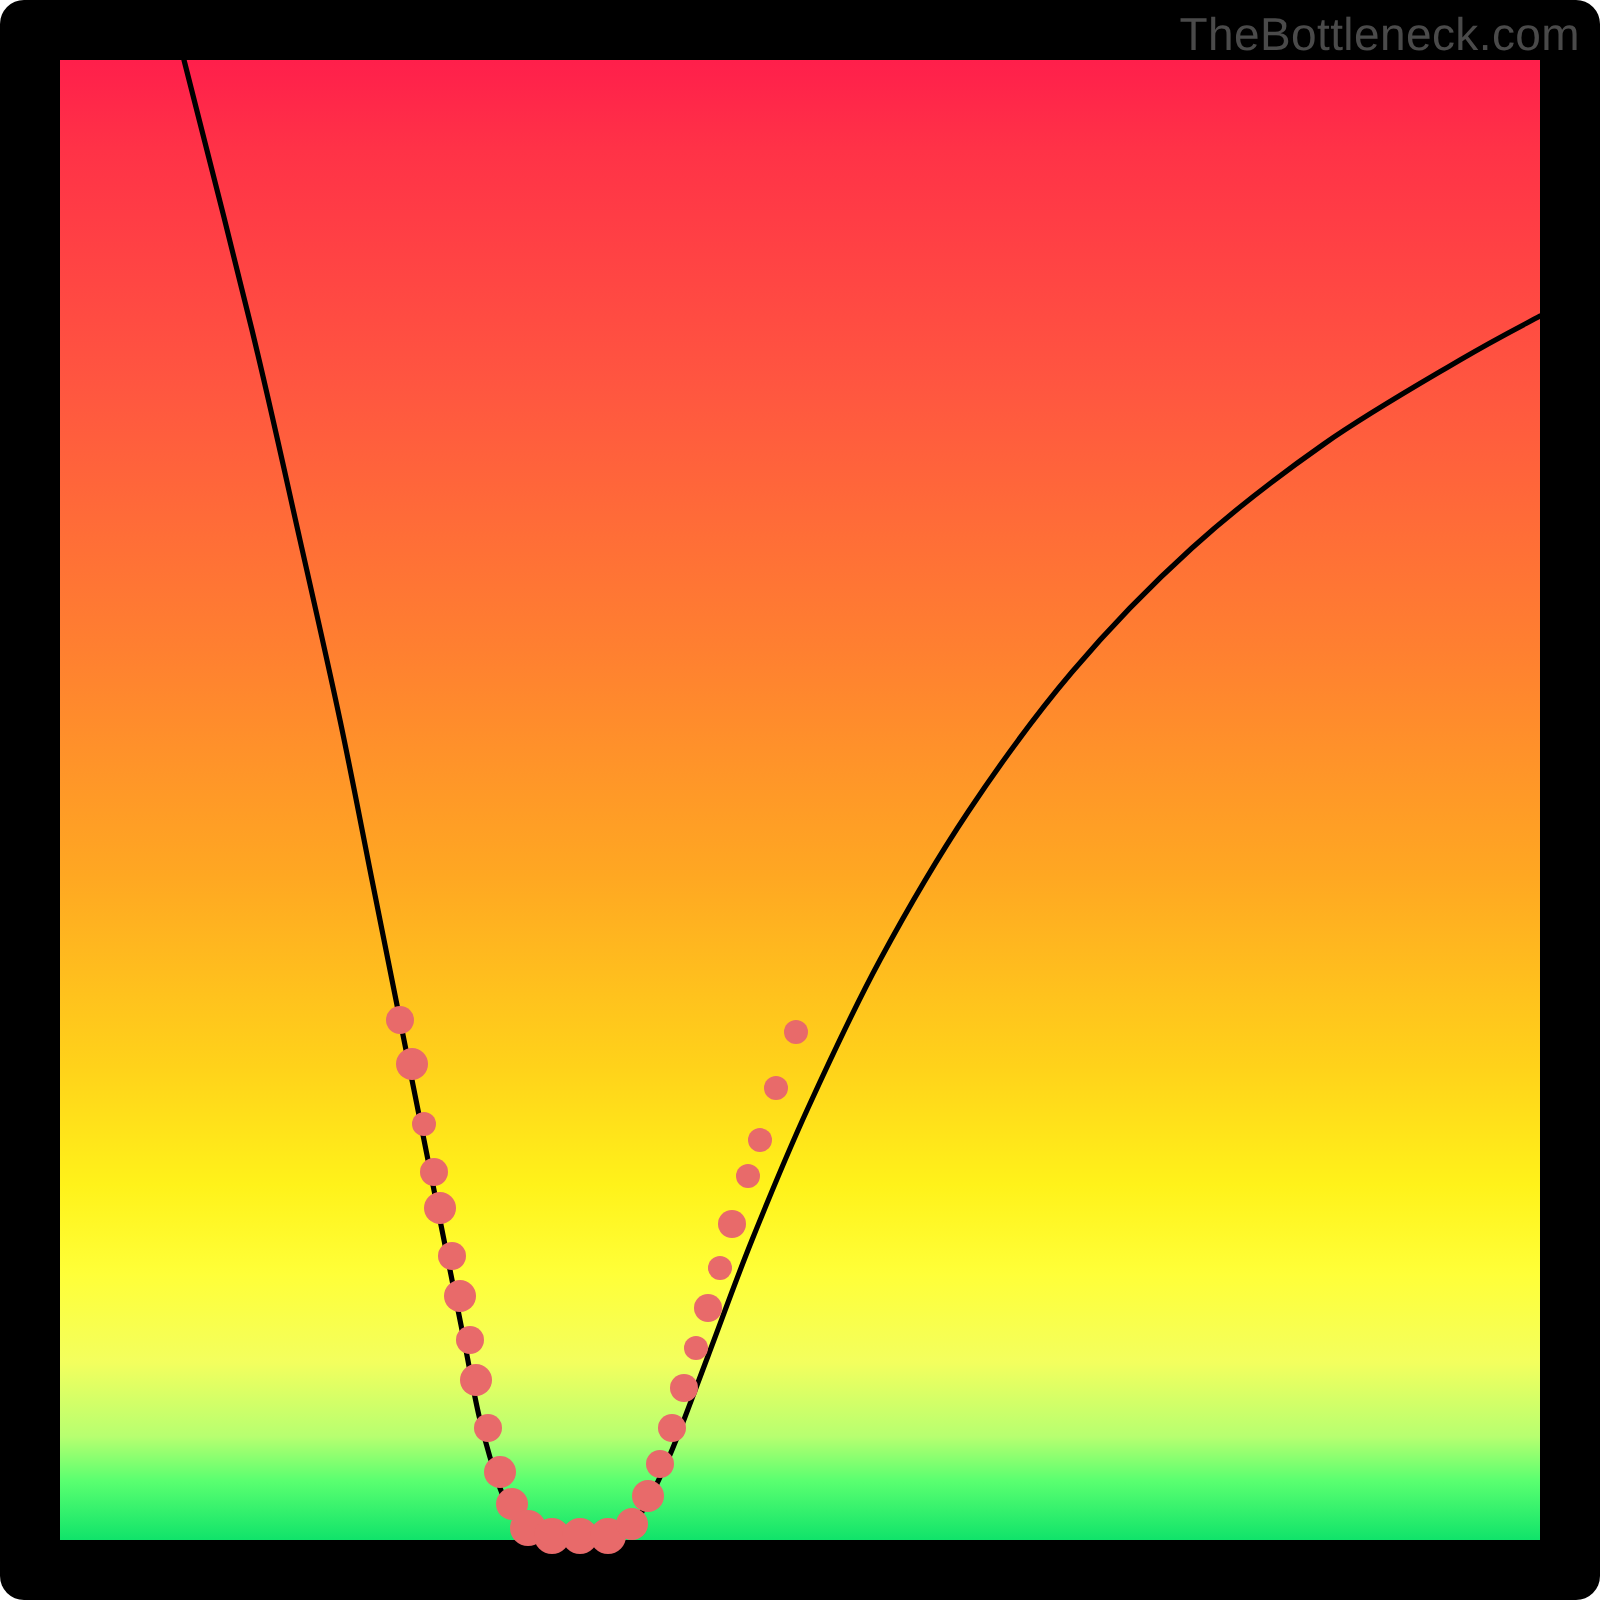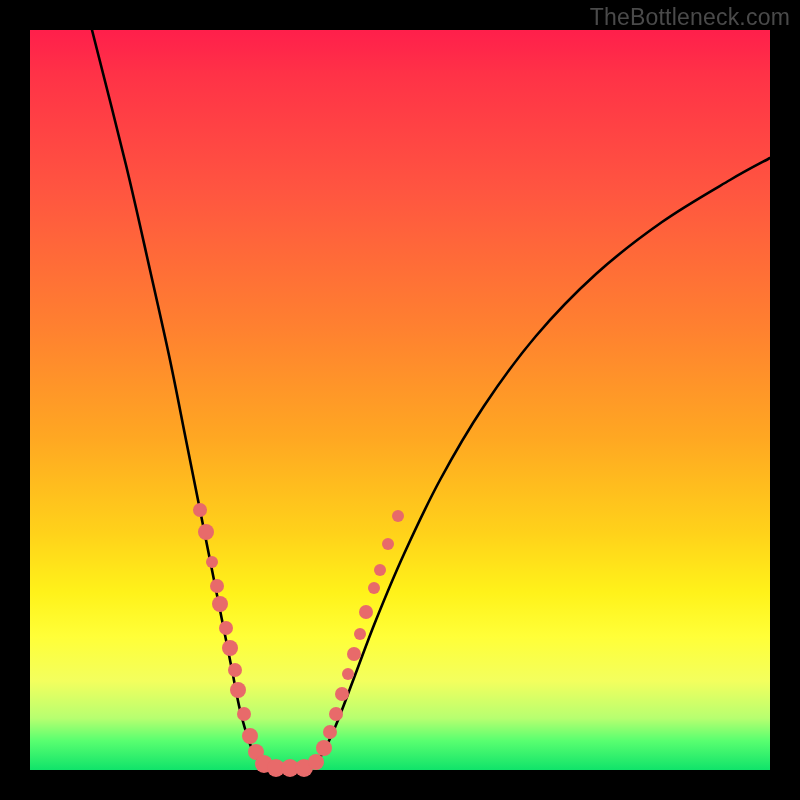--- a/index.html
+++ b/index.html
@@ -8,20 +8,21 @@
     width: 800px;
     height: 800px;
     overflow: hidden;
     font-family: Arial, Helvetica, sans-serif;
   }
   .frame {
     position: relative;
     width: 800px;
     height: 800px;
     background: #000;
+    border-radius: 12px;
   }
   .plot-area {
     position: absolute;
     left: 30px;
     top: 30px;
     width: 740px;
     height: 740px;
     
     background: linear-gradient(
       to bottom,

